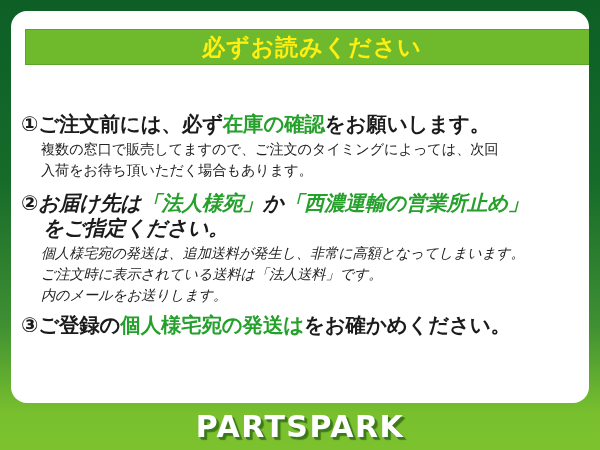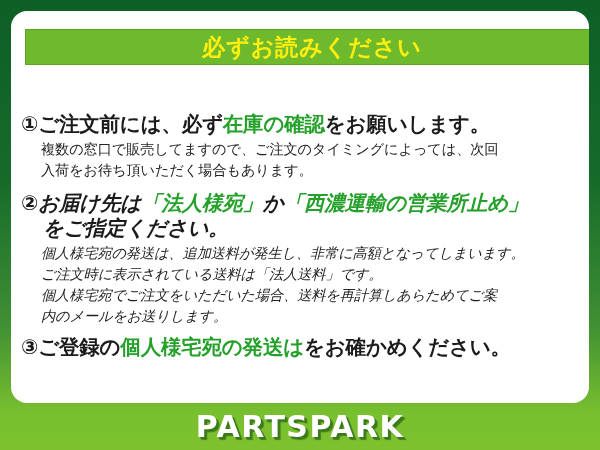--- a/index.html
+++ b/index.html
@@ -144,21 +144,20 @@
       </div>
 
       <div class="item item-2">
         <div class="item-heading">
           <span>②</span><span>お届け先は</span><span class="hl">「法人様宛」</span><span>か</span><span class="hl">「西濃運輸の営業所止め」</span>
         </div>
         <div class="item-heading heading-line2">をご指定ください。</div>
         <div class="item-body">
           <div class="bline">個人様宅宛の発送は、追加送料が発生し、非常に高額となってしまいます。</div>
           <div class="bline">ご注文時に表示されている送料は「法人送料」です。</div>
-          <div class="bline">個人様宅宛でご注文をいただいた場合、送料を再計算しあらためてご案</div>
           <div class="bline">内のメールをお送りします。</div>
         </div>
       </div>
 
       <div class="item item-3">
         <div class="item-heading">
           <span>③</span><span>ご登録の</span><span class="hl">個人様宅宛の発送は</span><span>をお確かめください。</span>
         </div>
         <div class="item-body">
         </div>

